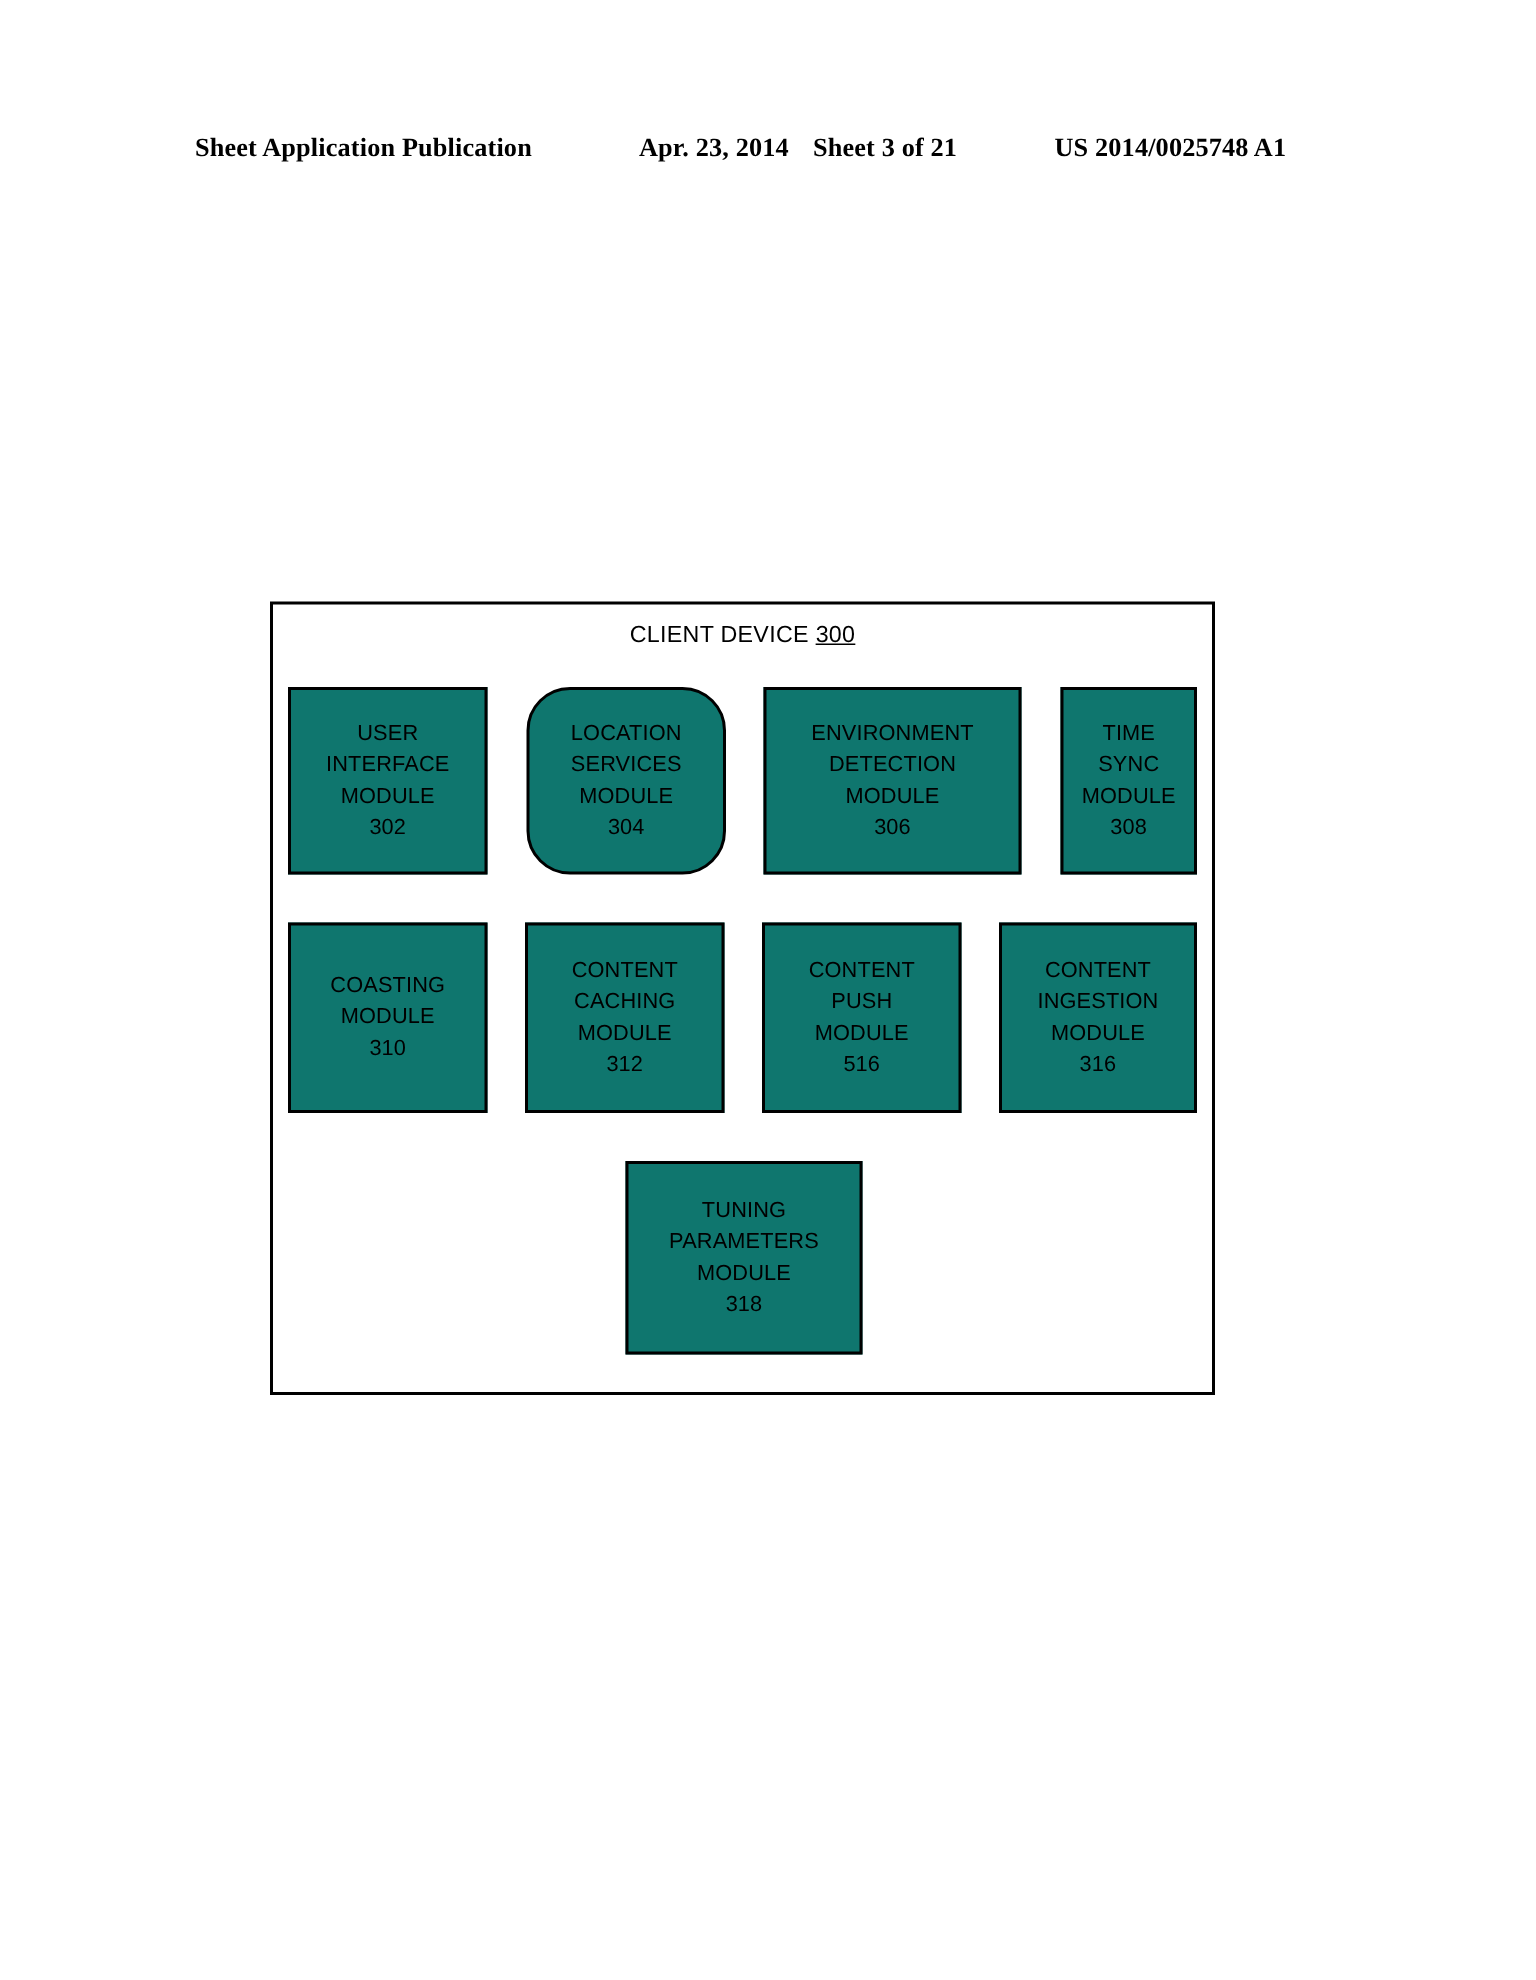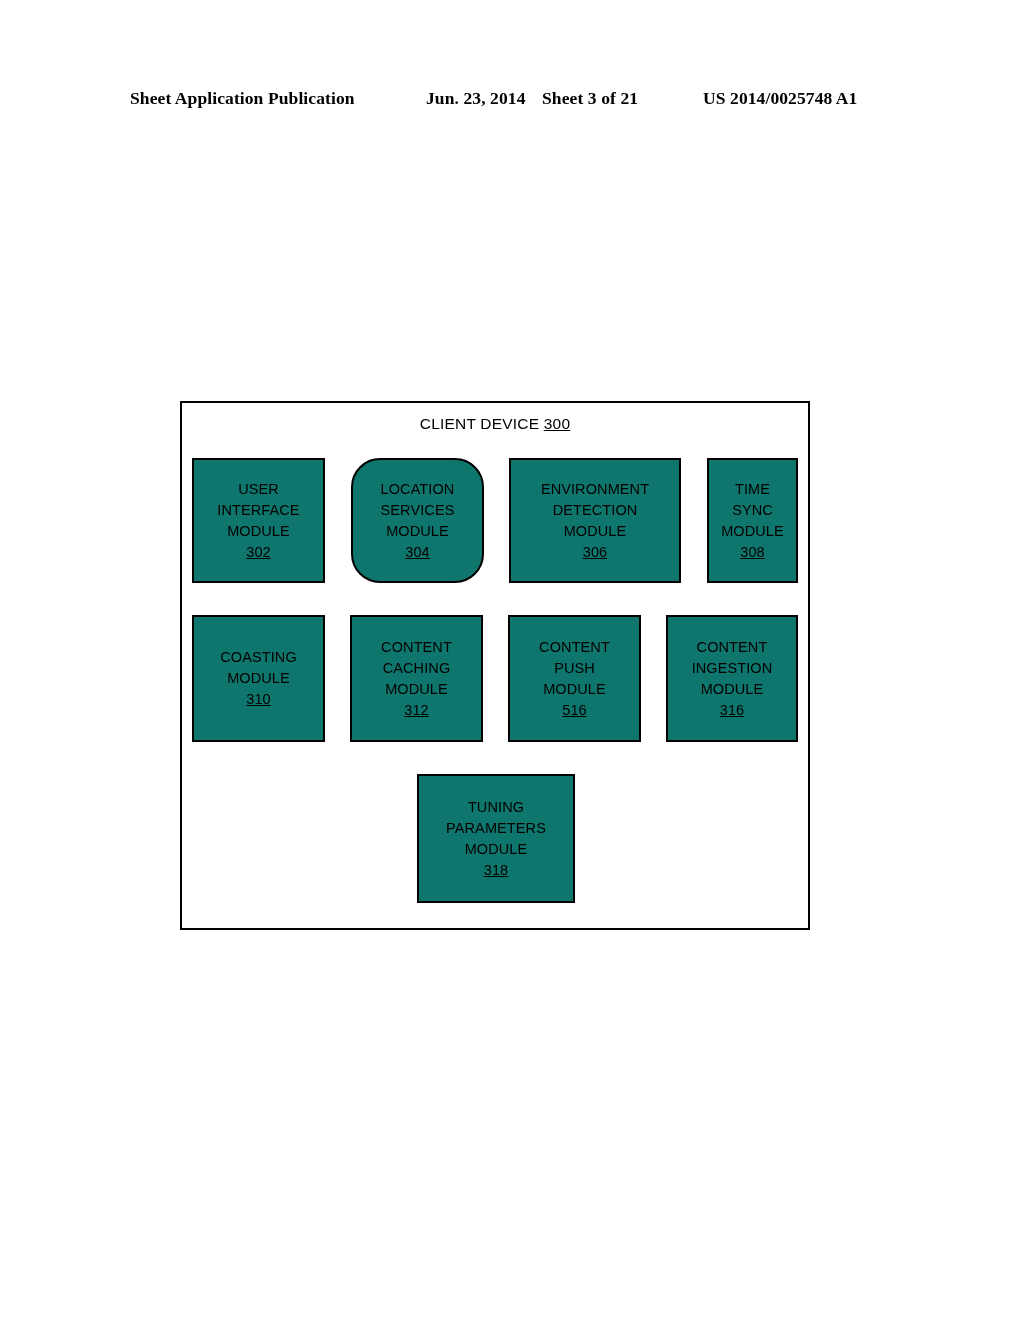--- a/index.html
+++ b/index.html
@@ -77,21 +77,20 @@
   }
   .module-label {
     text-align: center;
     font-size: 14.5px;
     line-height: 21px;
     letter-spacing: 0.1px;
     white-space: pre-line;
   }
   .module-ref {
     display: block;
-    text-decoration: underline;
     font-size: 14.5px;
     line-height: 21px;
   }
 
   
   .m302 { left: 192px; top: 458px; width: 133px; height: 125px; }
   .m304 { left: 351px; top: 458px; width: 133px; height: 125px; border-radius: 29px; }
   .m306 { left: 509px; top: 458px; width: 172px; height: 125px; }
   .m308 { left: 707px; top: 458px; width:  91px; height: 125px; }
 
@@ -113,21 +112,21 @@
     font-size: 24px;
     font-weight: bold;
     letter-spacing: 0.5px;
   }
 </style>
 </head>
 <body>
 
 <div class="page-header">
   <span class="hdr-left">Sheet Application Publication</span>
-  <span class="hdr-date">Jun. 23, 2014</span>
+  <span class="hdr-date">Apr. 23, 2014</span>
   <span class="hdr-sheet">Sheet 3 of 21</span>
   <span class="hdr-right">US 2014/0025748 A1</span>
 </div>
 
 <div class="figure">
 
   <div class="client-device-box">
     <div class="client-device-title">
       <span>CLIENT DEVICE</span><span>&nbsp;</span><span class="refnum">300</span>
     </div>

